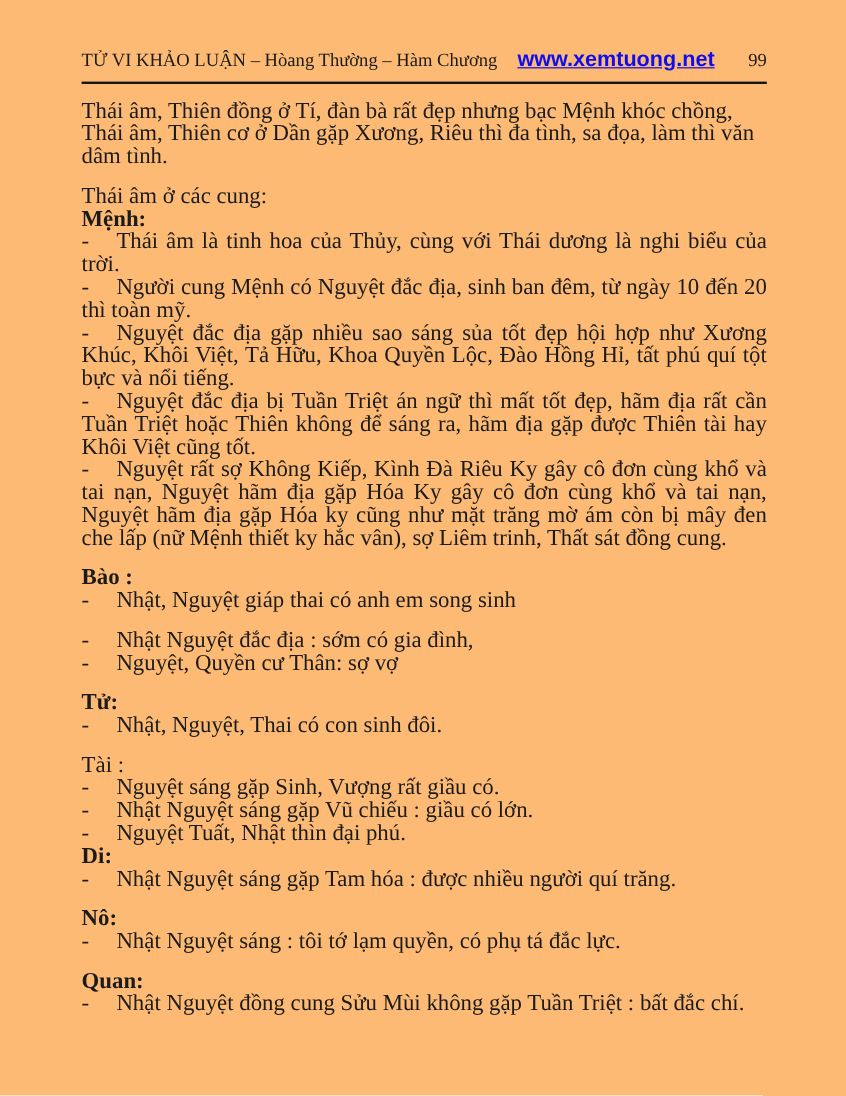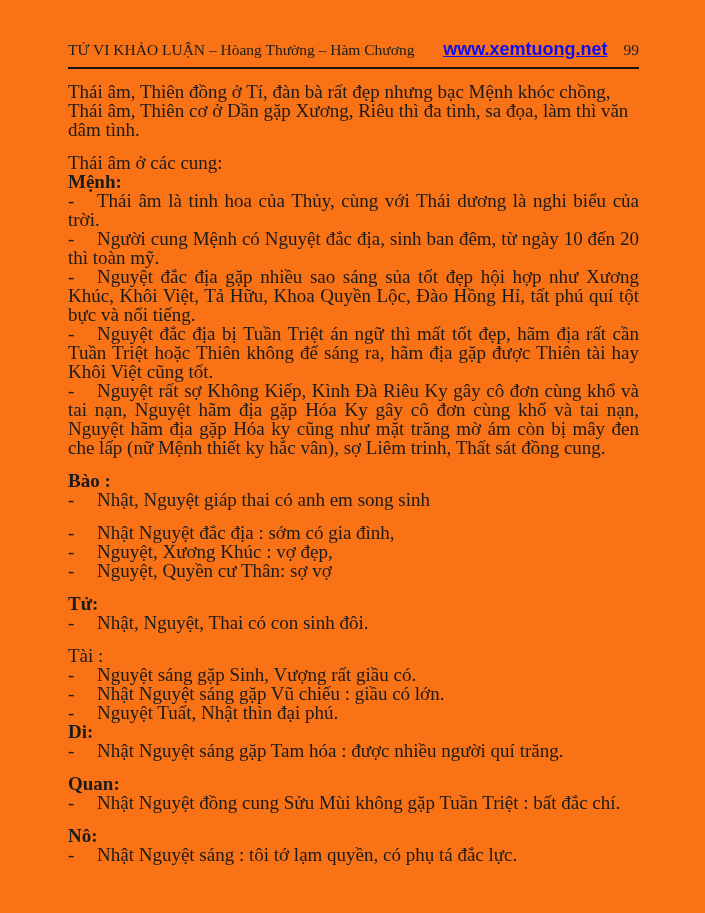--- a/index.html
+++ b/index.html
@@ -4,21 +4,21 @@
 <style>
   html, body {
     margin: 0;
     padding: 0;
     background: #ffffff;
   }
   .page {
     position: relative;
     width: 705px;
     height: 913px;
-    background: #f97316;
+    background: #fdba74;
     font-family: "Liberation Serif", "DejaVu Serif", serif;
     color: #1b1b1b;
     box-sizing: border-box;
     padding: 40px 0 0 68px;
     overflow: hidden;
   }
   .content {
     width: 571px;
   }
   
@@ -34,21 +34,21 @@
   }
   .header-link {
     font-family: "Liberation Sans", "DejaVu Sans", sans-serif;
     font-weight: bold;
     font-size: 18px;
     text-decoration: underline;
     cursor: pointer;
     white-space: nowrap;
   }
   .header-pagenum {
-    margin-left: 16px;
+    margin-left: 28px;
     white-space: nowrap;
   }
   .header-rule {
     height: 2px;
     background: #161616;
     margin-top: 8px;
     border: 0;
   }
   
   .bodytext {
@@ -104,42 +104,41 @@
             <p class="bullet"><span class="dash">-</span><span>Nguyệt đắc địa gặp nhiều sao sáng sủa tốt đẹp hội hợp như Xương Khúc, Khôi Việt, Tả Hữu, Khoa Quyền Lộc, Đào Hồng Hỉ, tất phú quí tột bực và nổi tiếng.</span></p>
             <p class="bullet"><span class="dash">-</span><span>Nguyệt đắc địa bị Tuần Triệt án ngữ thì mất tốt đẹp, hãm địa rất cần Tuần Triệt hoặc Thiên không để sáng ra, hãm địa gặp được Thiên tài hay Khôi Việt cũng tốt.</span></p>
             <p class="bullet"><span class="dash">-</span><span>Nguyệt rất sợ Không Kiếp, Kình Đà Riêu Ky gây cô đơn cùng khổ và tai nạn, Nguyệt hãm địa gặp Hóa Ky gây cô đơn cùng khổ và tai nạn, Nguyệt hãm địa gặp Hóa ky cũng như mặt trăng mờ ám còn bị mây đen che lấp (nữ Mệnh thiết ky hắc vân), sợ Liêm trinh, Thất sát đồng cung.</span></p>
           </section>
           <section class="section gap">
             <p class="heading bold">Bào :</p>
             <p class="bullet"><span class="dash">-</span><span>Nhật, Nguyệt giáp thai có anh em song sinh</span></p>
           </section>
           <section class="section gap">
             <p class="bullet"><span class="dash">-</span><span>Nhật Nguyệt đắc địa : sớm có gia đình,</span></p>
-            <p class="bullet"><span class="dash">-</span><span>Nguyệt, Xương Khúc : vợ đẹp,</span></p>
             <p class="bullet"><span class="dash">-</span><span>Nguyệt, Quyền cư Thân: sợ vợ</span></p>
           </section>
           <section class="section gap">
             <p class="heading bold">Tử:</p>
             <p class="bullet"><span class="dash">-</span><span>Nhật, Nguyệt, Thai có con sinh đôi.</span></p>
           </section>
           <section class="section gap">
             <p class="heading">Tài :</p>
             <p class="bullet"><span class="dash">-</span><span>Nguyệt sáng gặp Sinh, Vượng rất giầu có.</span></p>
             <p class="bullet"><span class="dash">-</span><span>Nhật Nguyệt sáng gặp Vũ chiếu : giầu có lớn.</span></p>
             <p class="bullet"><span class="dash">-</span><span>Nguyệt Tuất, Nhật thìn đại phú.</span></p>
           </section>
           <section class="section">
             <p class="heading bold">Di:</p>
             <p class="bullet"><span class="dash">-</span><span>Nhật Nguyệt sáng gặp Tam hóa : được nhiều người quí trăng.</span></p>
           </section>
           <section class="section gap">
+            <p class="heading bold">Nô:</p>
+            <p class="bullet"><span class="dash">-</span><span>Nhật Nguyệt sáng : tôi tớ lạm quyền, có phụ tá đắc lực.</span></p>
+          </section>
+          <section class="section gap">
             <p class="heading bold">Quan:</p>
             <p class="bullet"><span class="dash">-</span><span>Nhật Nguyệt đồng cung Sửu Mùi không gặp Tuần Triệt : bất đắc chí.</span></p>
-          </section>
-          <section class="section gap">
-            <p class="heading bold">Nô:</p>
-            <p class="bullet"><span class="dash">-</span><span>Nhật Nguyệt sáng : tôi tớ lạm quyền, có phụ tá đắc lực.</span></p>
           </section>
         </div>
     </div>
 
   </div>
 </div>
 
 </body></html>

